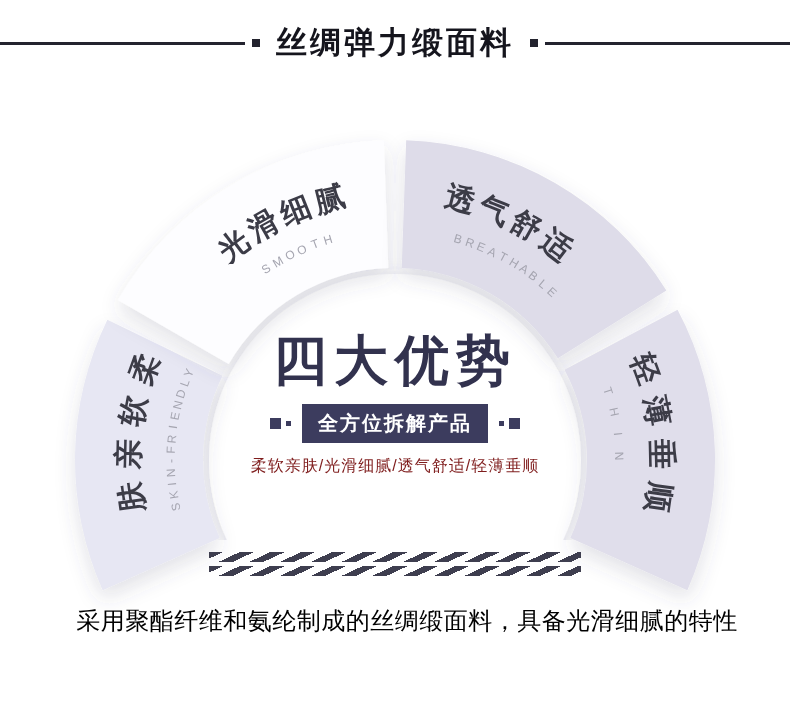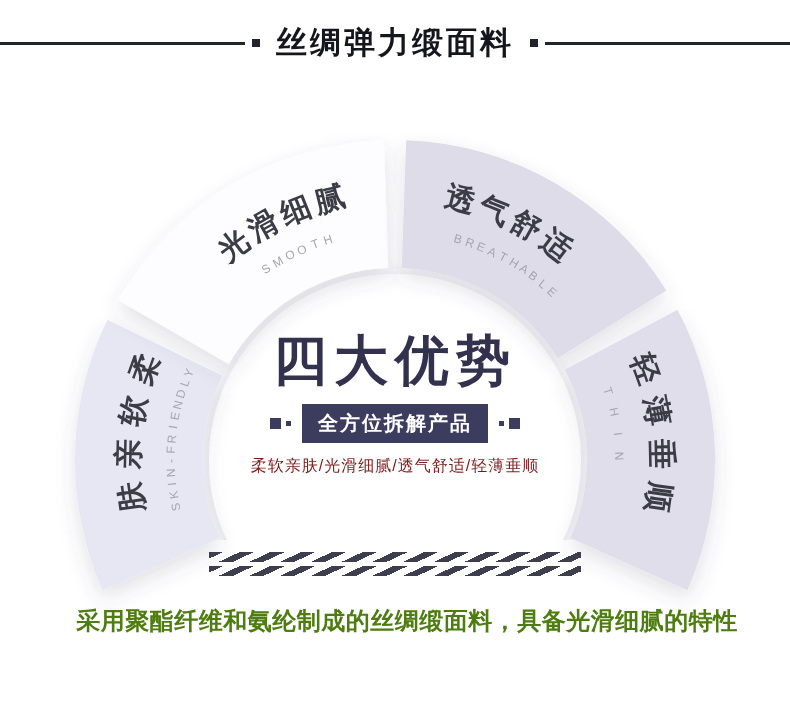--- a/index.html
+++ b/index.html
@@ -38,21 +38,21 @@
   }
   .features{margin-top:13px;font-size:16px;color:#7f1d1d;letter-spacing:1px}
   .hatch{position:absolute;left:50%;top:552px;transform:translateX(-50%);width:372px;display:flex;flex-direction:column;gap:4px}
   .hatch i{
     display:block;height:10px;
     background:repeating-linear-gradient(155deg,#3e3e4f 0 6px,rgba(0,0,0,0) 6px 13px);
   }
   
   .footer{
     position:absolute;left:0;top:601px;width:100%;text-align:center;
-    font-size:24px;line-height:40px;color:#4d7c0f;font-weight:700;letter-spacing:0.5px;padding-left:24px;
+    font-size:24px;line-height:40px;color:#000000;font-weight:400;letter-spacing:0.5px;padding-left:24px;
   }
 </style>
 </head>
 <body>
 
 <div class="stage">
 
   <svg class="diagram-svg" width="790" height="714" viewBox="0 0 790 714" aria-hidden="true">
     <defs>
       <filter id="arcShadow" x="-30%" y="-30%" width="160%" height="160%">

